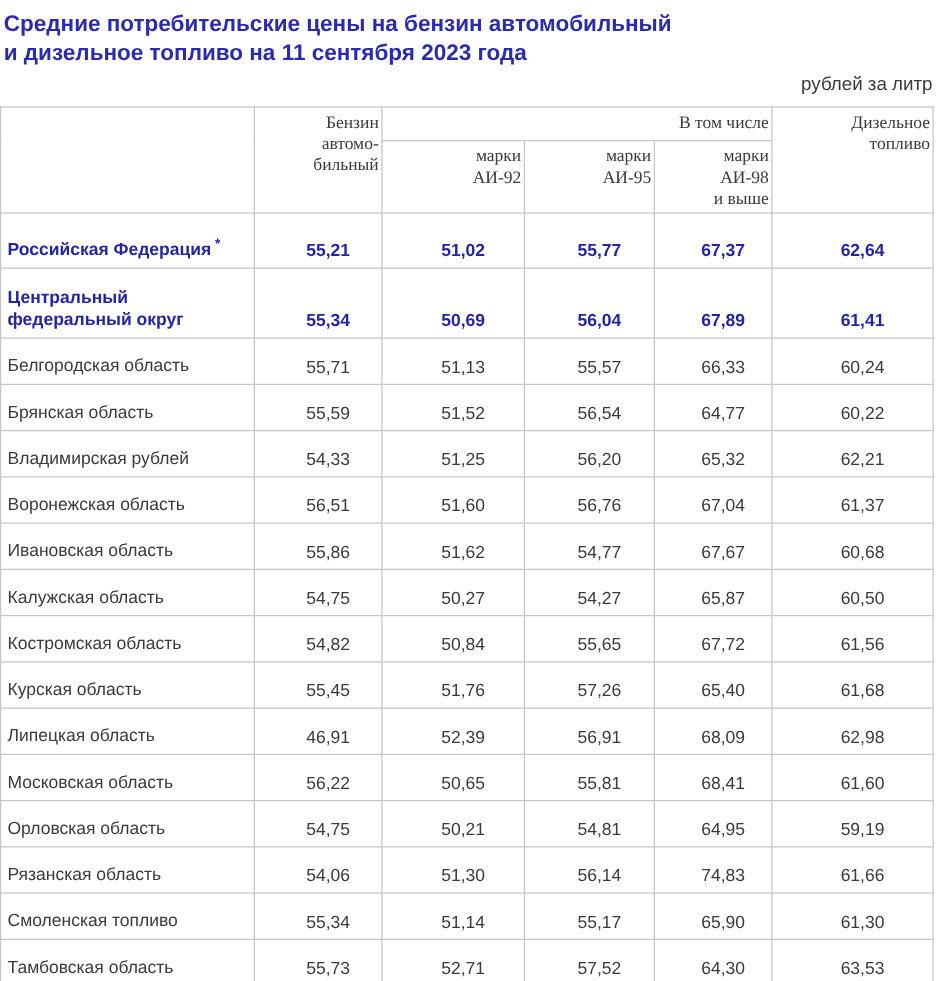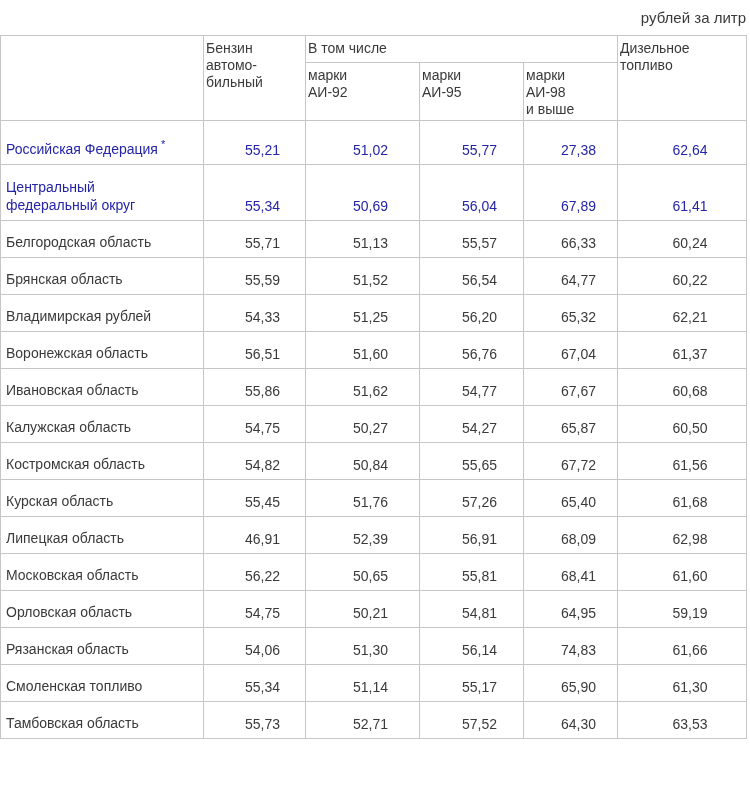--- a/index.html
+++ b/index.html
@@ -25,47 +25,49 @@
   table.price-table{
     border-collapse:collapse;table-layout:fixed;
     width:746px;margin:0;
     font-size:14px;color:var(--text);
   }
   .price-table th,.price-table td{
     border:1px solid var(--border);
     font-weight:normal;
   }
   .price-table thead th{
-    vertical-align:top;text-align:left;
-    padding:4px 2px 2px 2px;line-height:17px;font-size:14px;
+    vertical-align:top;text-align:right;
+    padding:4px 2px 2px 2px;line-height:17px;font-size:14px;font-family:Liberation Serif, serif;
   }
   .price-table thead tr.h1 th.including{height:20px;}
   .price-table thead tr.h2 th{height:50px;}
   .price-table td{
     vertical-align:bottom;
   }
   .price-table td.name{
     padding:2px 2px 6px 5px;line-height:18px;text-align:left;
   }
   .price-table td.num{
     padding:2px 0 6px 16px;text-align:center;
   }
   .price-table tr.reg td{height:28px;}
   .price-table tr.rf td{height:35px;}
   .price-table tr.cfo td{height:47px;margin-left:12px;}
-  .price-table tr.hl td{color:var(--hl-blue);font-weight:normal;}
+  .price-table tr.hl td{color:var(--hl-blue);font-weight:bold;}
   .price-table td.name sup{
     font-size:11px;line-height:0;margin-left:3px;
   }
 </style>
 </head>
 <body>
 
 <div>
   <div class="page-title">
+    <div>Средние потребительские цены на бензин автомобильный</div>
+    <div>и дизельное топливо на 11 сентября 2023 года</div>
   </div>
 
   <div class="units">рублей за литр</div>
 
   <table class="price-table">
     <colgroup>
       <col style="width:203px">
       <col style="width:102px">
       <col style="width:114px">
       <col style="width:104px">
@@ -101,21 +103,21 @@
           <span>и выше</span>
         </th>
       </tr>
     </thead>
     <tbody>
         <tr class="rf hl">
           <td class="name"><span>Российская Федерация</span><sup>*</sup></td>
           <td class="num">55,21</td>
           <td class="num">51,02</td>
           <td class="num">55,77</td>
-          <td class="num">27,38</td>
+          <td class="num">67,37</td>
           <td class="num">62,64</td>
         </tr>
         <tr class="cfo hl">
           <td class="name"><span>Центральный</span><br><span>федеральный округ</span></td>
           <td class="num">55,34</td>
           <td class="num">50,69</td>
           <td class="num">56,04</td>
           <td class="num">67,89</td>
           <td class="num">61,41</td>
         </tr>

